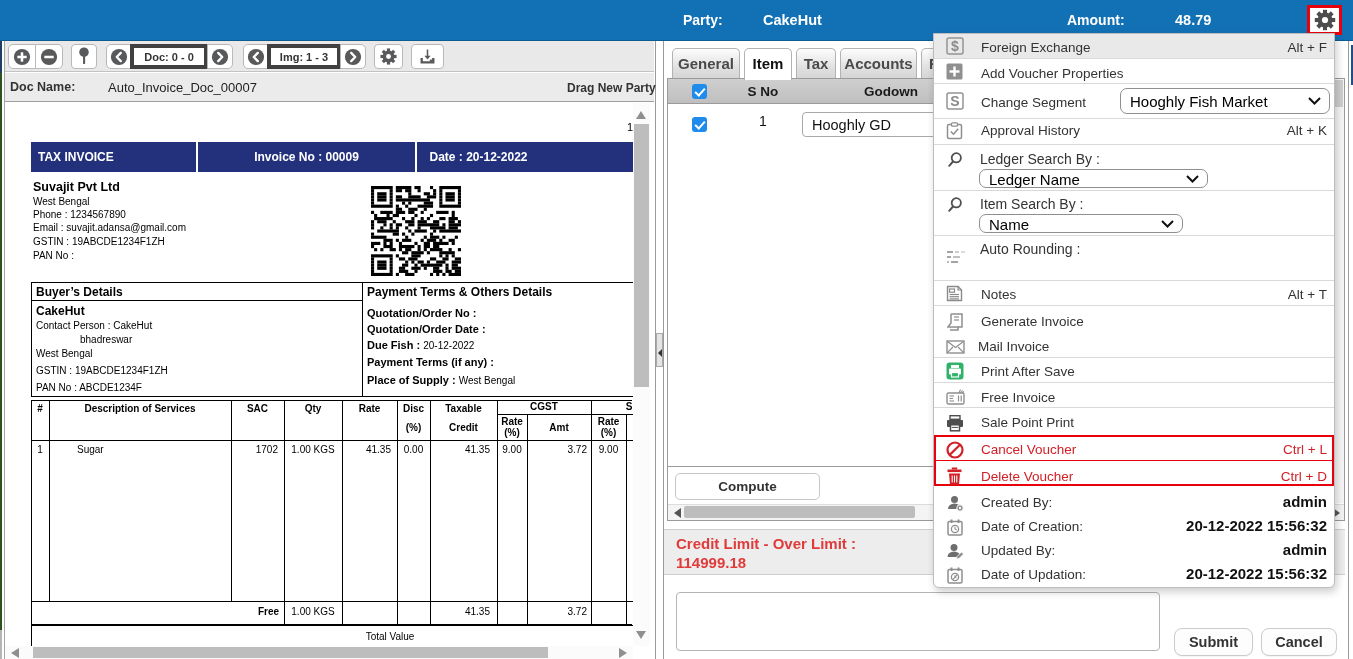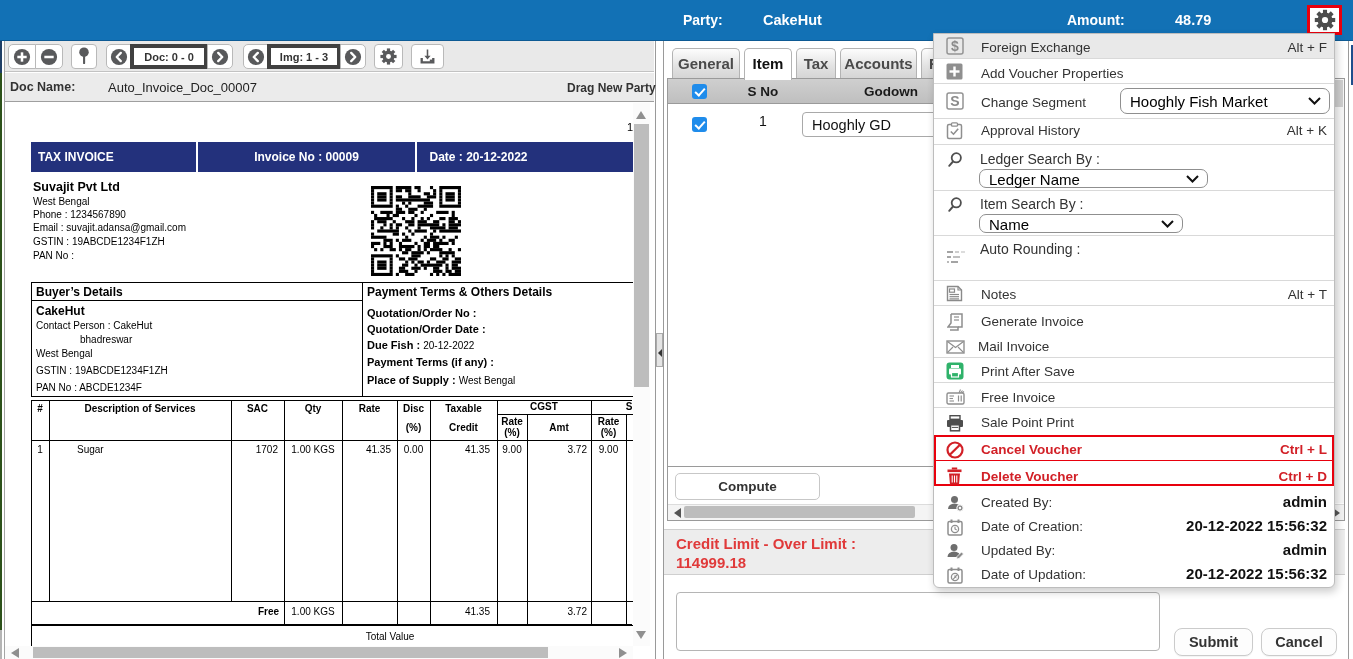--- a/index.html
+++ b/index.html
@@ -39,21 +39,21 @@
 .chk:after { content:""; position:absolute; left:4.5px; top:1.5px; width:4px; height:8px; border:solid #fff; border-width:0 2.2px 2.2px 0; transform:rotate(42deg); }
 
 #menu { position:absolute; left:933px; top:33px; width:402px; height:555px; background:#fff; border:1px solid #bdbdbd; border-radius:0 0 6px 6px; box-shadow:2px 4px 8px rgba(0,0,0,0.2); z-index:10; }
 .mdiv { position:absolute; left:0; width:400px; height:1px; background:#d9d9d9; }
 .mtext { position:absolute; left:47px; font-size:13.5px; color:#333; white-space:nowrap; }
 .mkey { position:absolute; right:7px; font-size:13.5px; color:#333; white-space:nowrap; }
 .micon { position:absolute; left:12px; }
 .msel { position:absolute; background:#fff; border:1px solid #8f8f8f; border-radius:7px; font-size:15px; color:#000; }
 .msel .cap { position:absolute; left:9px; top:50%; transform:translateY(-50%); }
 .msel svg { position:absolute; right:8px; top:50%; transform:translateY(-50%); }
-.red { color:#d22027 !important; font-weight:700; }
+.red { color:#d22027 !important; font-weight:400; }
 .btn { background:#fdfdfd; border:1px solid #cbcbcb; border-radius:8px; text-align:center; line-height:27px; font-size:14.5px; font-weight:700; color:#333; box-shadow:0 1px 1px rgba(0,0,0,0.05); }
 .mlabel { position:absolute; left:46px; font-size:14px; color:#333; white-space:nowrap; }
 </style>
 </head>
 <body>
 <div id="topbar">
   <div class="lbl" style="left:683px;">Party:</div>
   <div class="val" style="left:763px;">CakeHut</div>
   <div class="lbl" style="left:1067px;">Amount:</div>
   <div class="val" style="left:1175px;">48.79</div>

